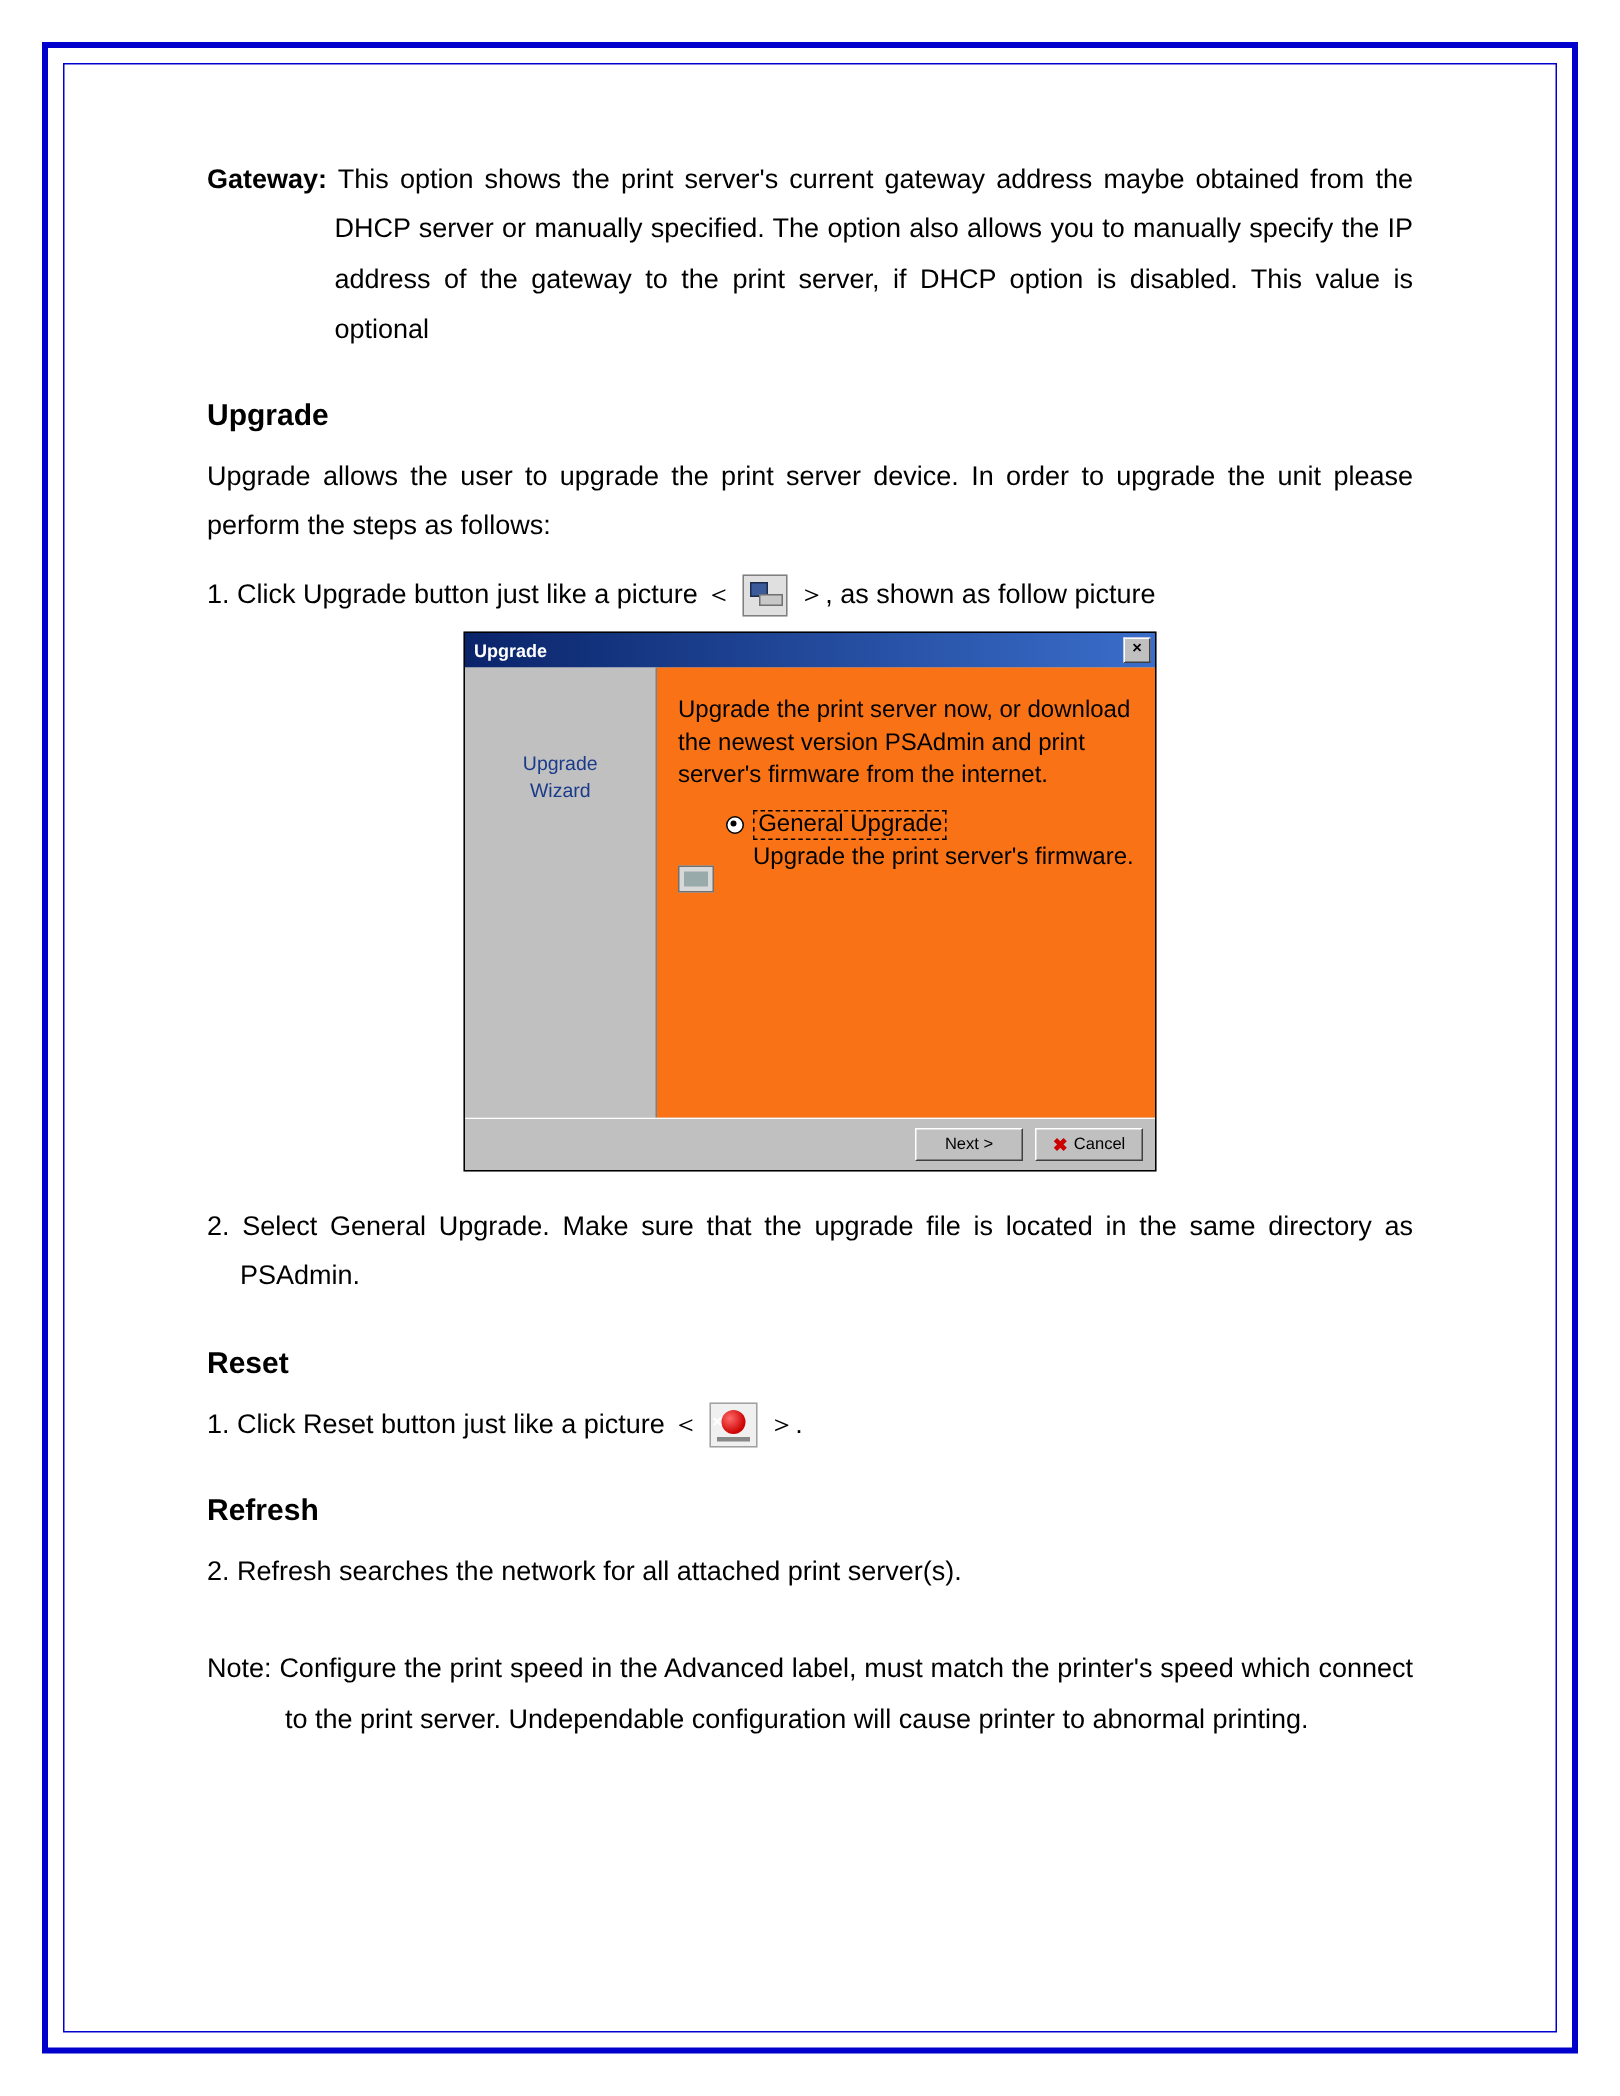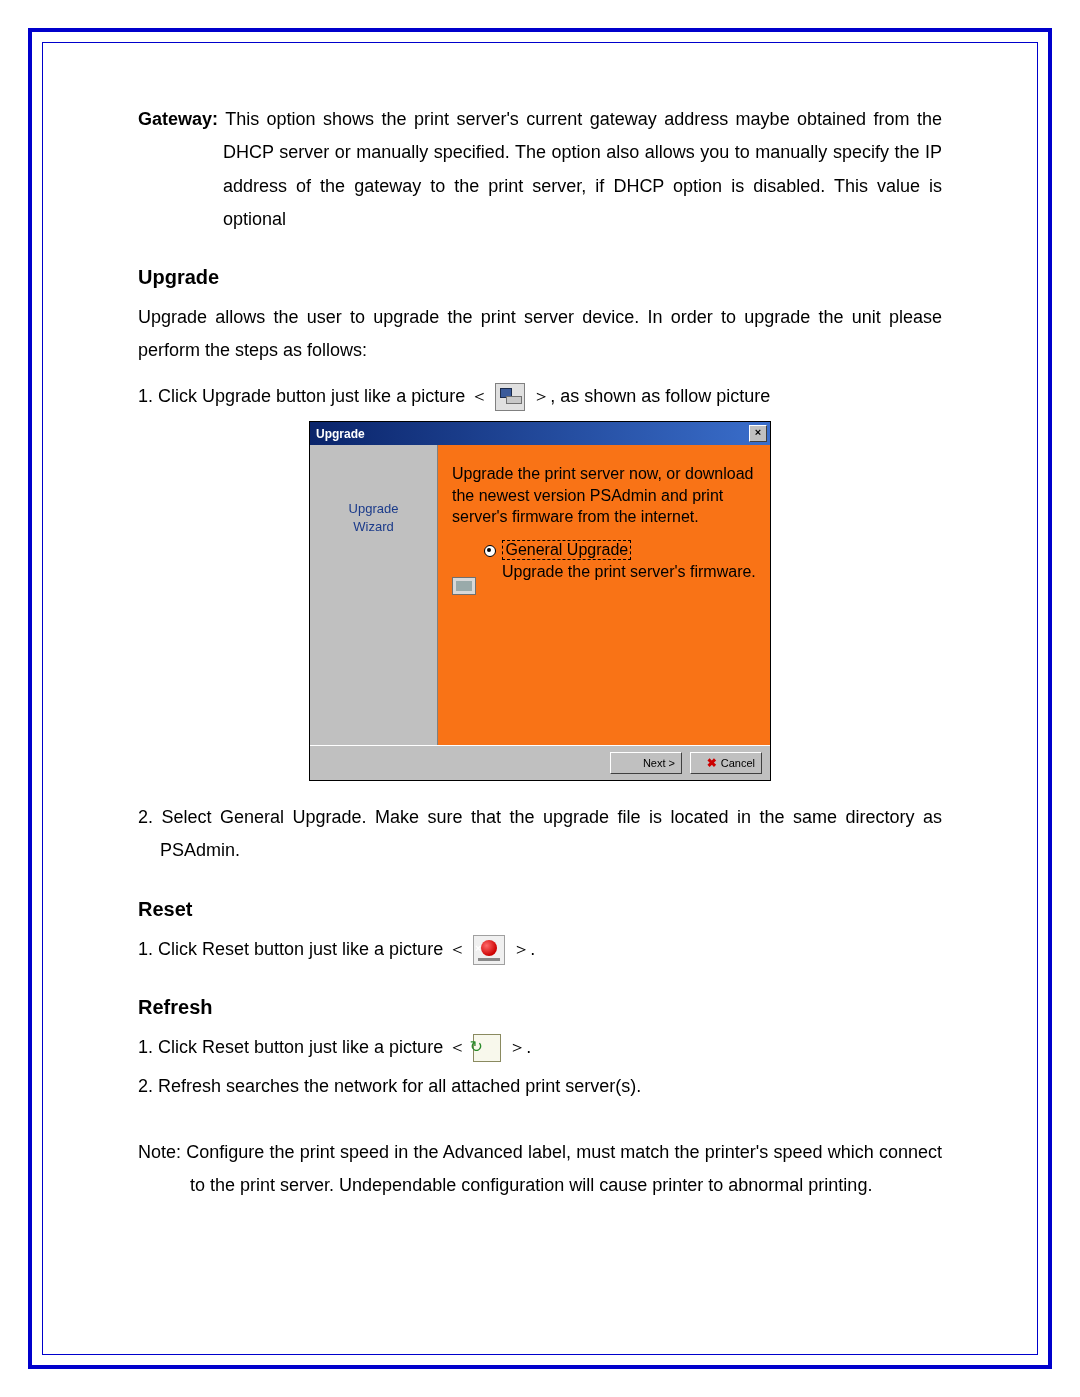--- a/index.html
+++ b/index.html
@@ -229,21 +229,21 @@
   .win-btn {
     min-width: 72px;
     height: 22px;
     background: #c0c0c0;
     border: 1px solid #fff;
     border-right-color: #404040;
     border-bottom-color: #404040;
     font-size: 11px;
     display: inline-flex;
     align-items: center;
-    justify-content: flex-end;
+    justify-content: center;
     gap: 4px;
     padding: 0 6px;
     box-sizing: border-box;
   }
   .x-mark { color: #cc0000; font-weight: bold; font-size: 12px; }
 </style>
 </head>
 <body>
 
 <div class="page">
@@ -304,25 +304,20 @@
       <p class="list-item list-item-justify">2. Select General Upgrade. Make sure that the upgrade file is located in the same directory as PSAdmin.</p>
 
       <h2 class="section">Reset</h2>
       <p class="list-item">
         <span>1. Click Reset button just like a picture ＜</span>
         <span class="inline-icon icon-reset"><span class="dot">×</span></span>
         <span>＞.</span>
       </p>
 
       <h2 class="section" style="">Refresh</h2>
-      <p class="list-item">
-        <span>1. Click Reset button just like a picture ＜</span>
-        <span class="inline-icon icon-refresh">↻</span>
-        <span>＞.</span>
-      </p>
       <p class="list-item">2. Refresh searches the network for all attached print server(s).</p>
 
       <p class="para justify" style="margin-top:32px; padding-left:52px; text-indent:-52px;">
         <span>Note:</span>
         <span>Configure the print speed in the Advanced label, must match the printer's speed which connect to the print server. Undependable configuration will cause printer to abnormal printing.</span>
       </p>
 
     </div>
   </div>
 </div>

